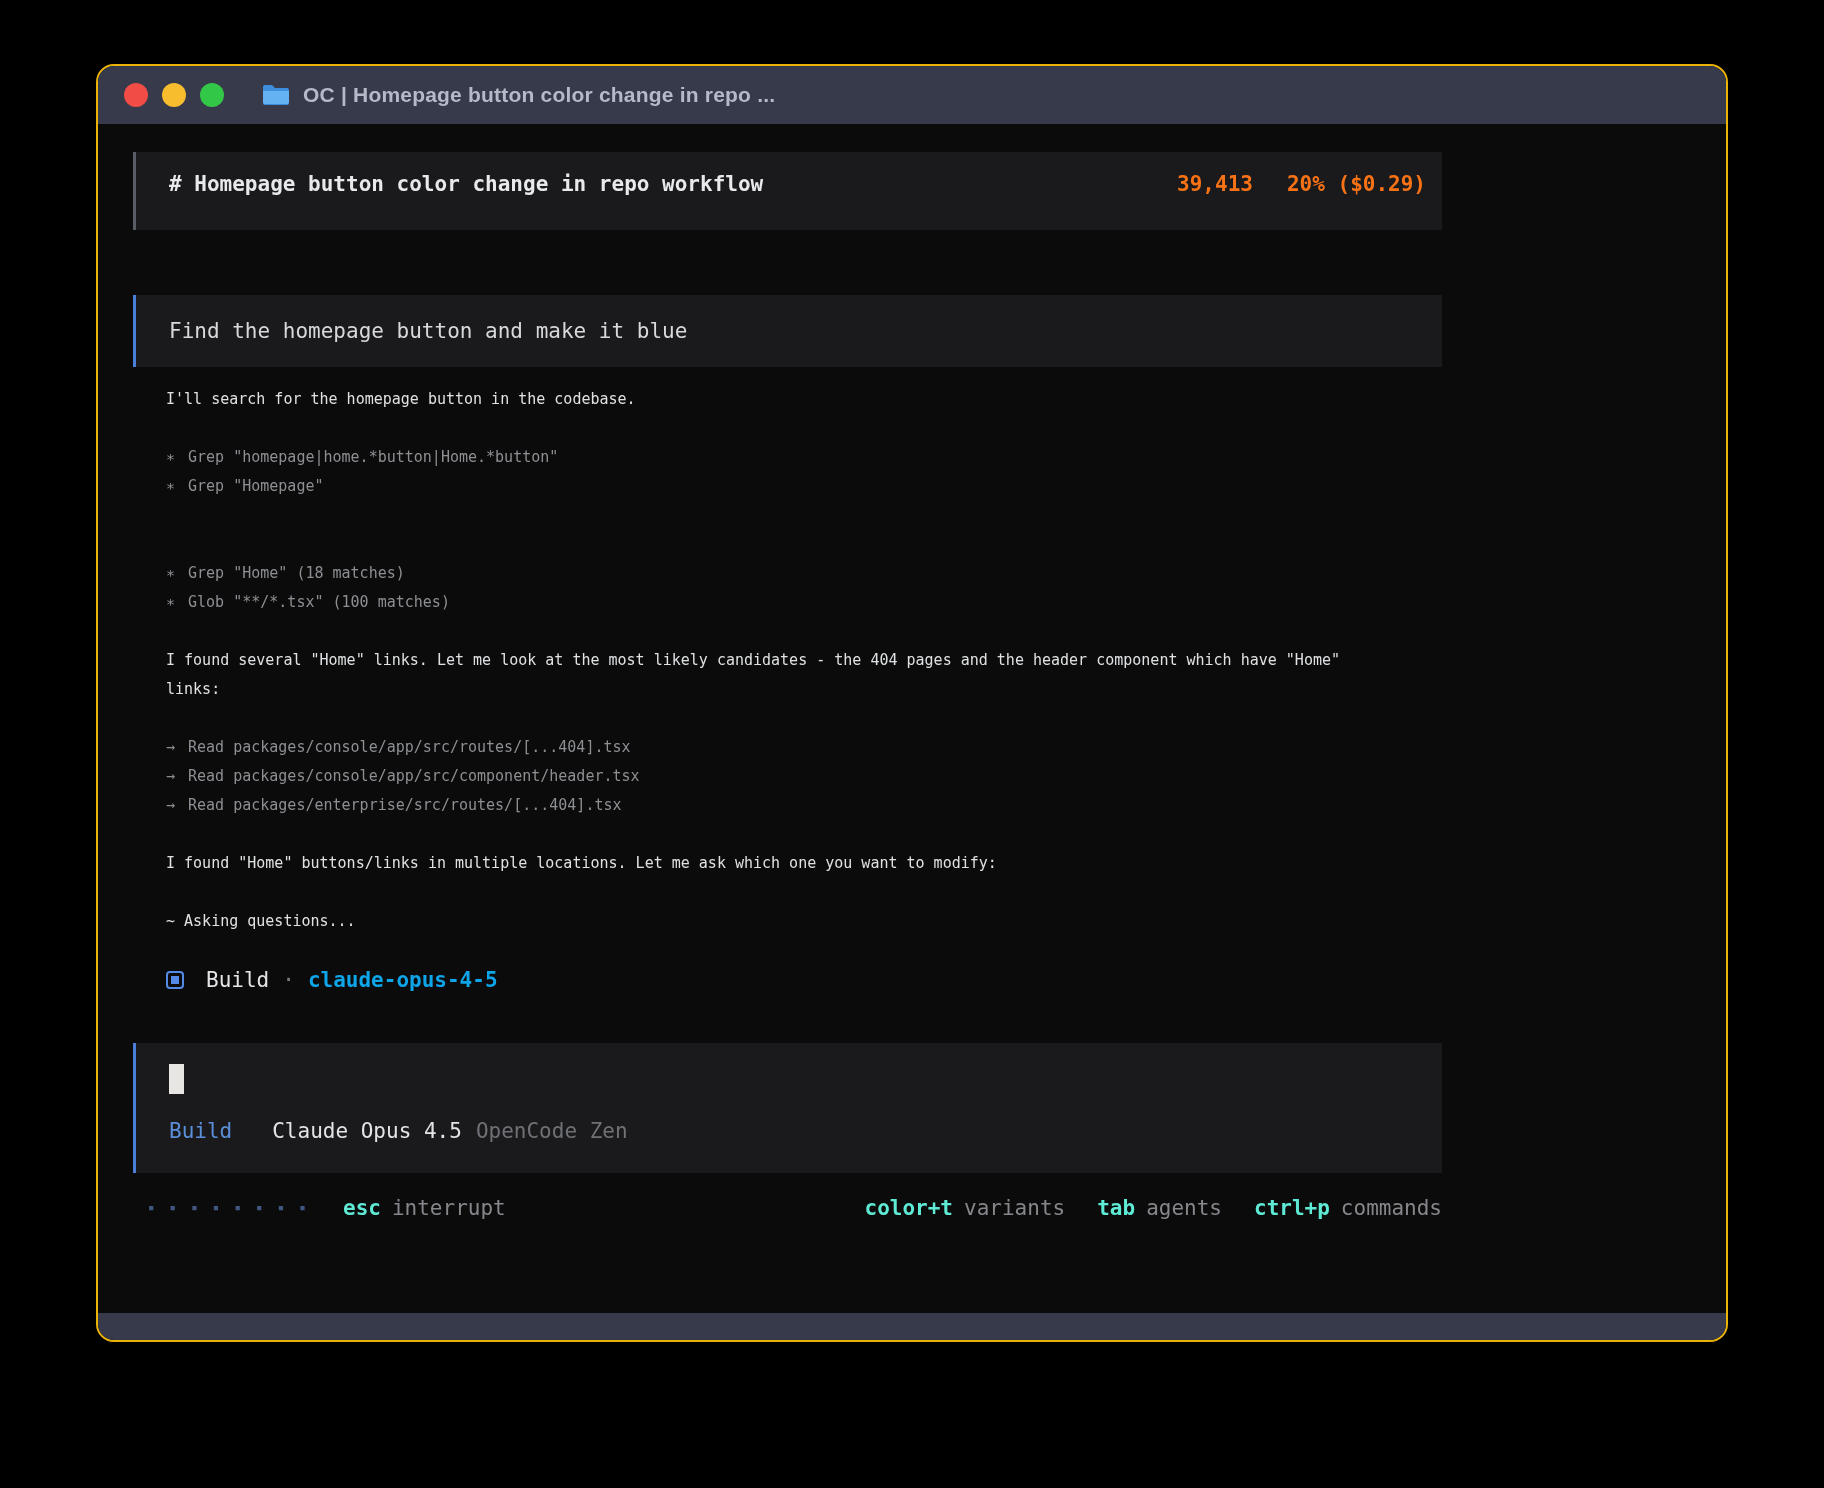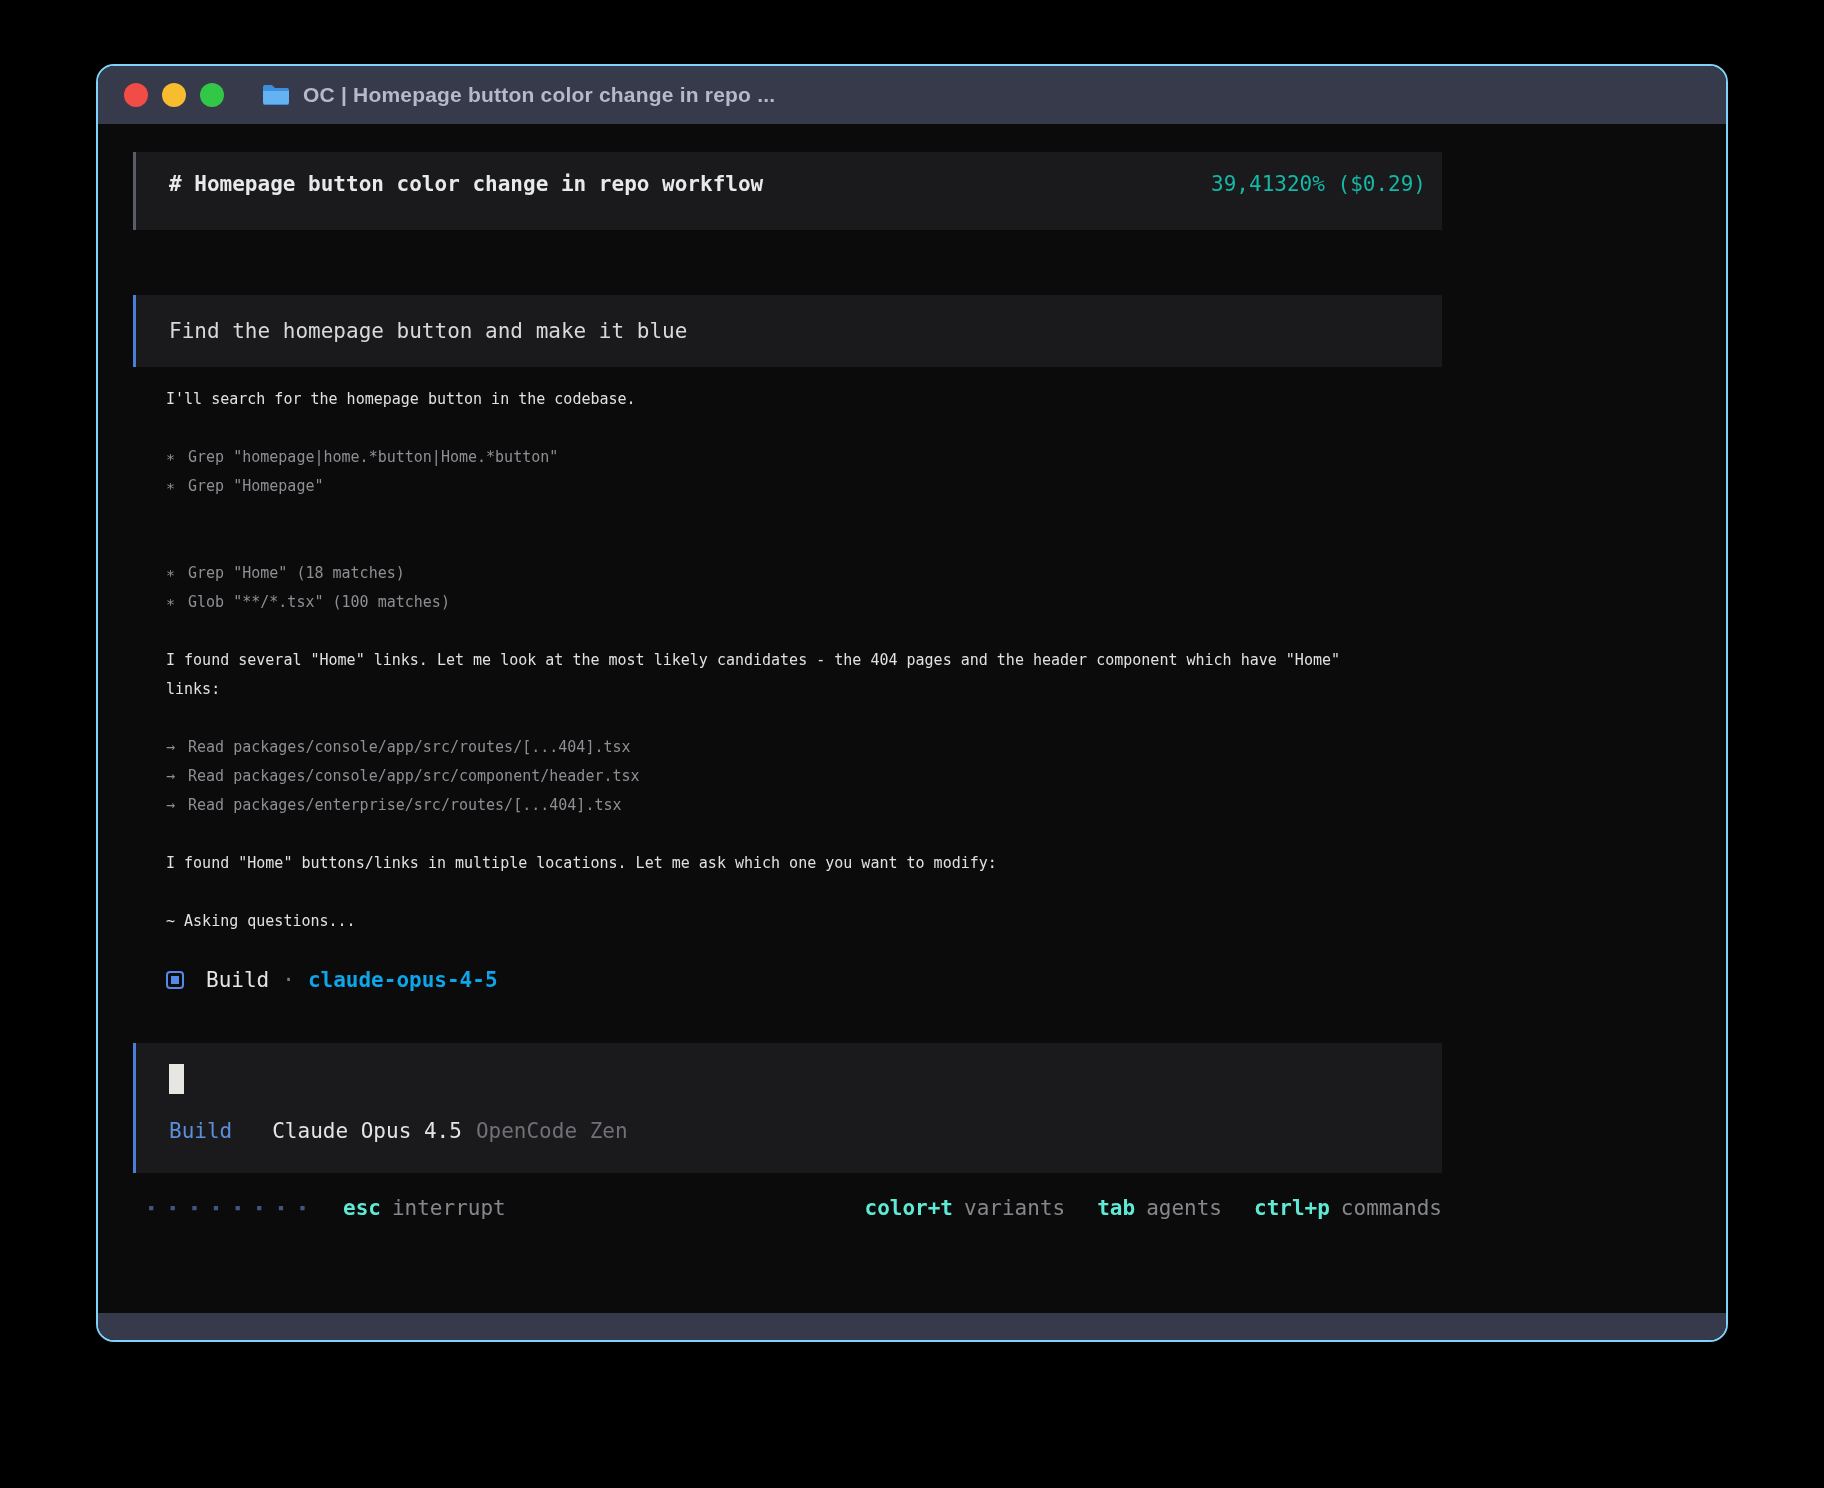--- a/index.html
+++ b/index.html
@@ -1,21 +1,21 @@
 <!DOCTYPE html>
 <html><head>
 <meta charset="utf-8">
 <style>
   * { margin:0; padding:0; box-sizing:border-box; }
   html,body { width:1824px; height:1488px; background:#000; overflow:hidden; }
   body { font-family:"DejaVu Sans Mono", monospace; }
 
   .window {
     position:absolute; left:96px; top:64px; width:1632px; height:1278px;
-    background:#0b0b0c; border:2px solid #7dd3fc; border-radius:18px;
+    background:#0b0b0c; border:2px solid #eab308; border-radius:18px;
     display:flex; flex-direction:column; overflow:hidden;
   }
 
   
   .titlebar {
     height:58px; flex:0 0 58px; background:#363a4a;
     display:flex; align-items:center; padding-left:26px;
   }
   .lights { display:flex; gap:14px; align-items:center; }
   .light { width:24px; height:24px; border-radius:50%; display:inline-block; }
@@ -35,21 +35,21 @@
   .block {
     background:#1a1a1c; border-left:3px solid #595d66;
   }
   .header-block {
     margin-top:28px; height:78px;
     display:flex; align-items:center; justify-content:space-between;
     padding:0 16px 15px 33px;
     font-size:21px;
   }
   .header-block .htitle { color:#e8e9ea; font-weight:bold; }
-  .hstats { display:flex; color:#14b8a6; font-weight:normal; }
+  .hstats { display:flex; gap:34px; color:#f97316; font-weight:bold; }
 
   .user-block {
     margin-top:65px; height:72px; border-left-color:#4a7fd9;
     display:flex; align-items:center; padding-left:33px;
     font-size:21px; color:#d7d9db;
   }
 
   .convo { margin-top:18px; padding-left:33px; font-size:15px; }
   .line { min-height:29px; line-height:29px; max-width:1216px; }
   .line.white { color:#dfe1e2; }

